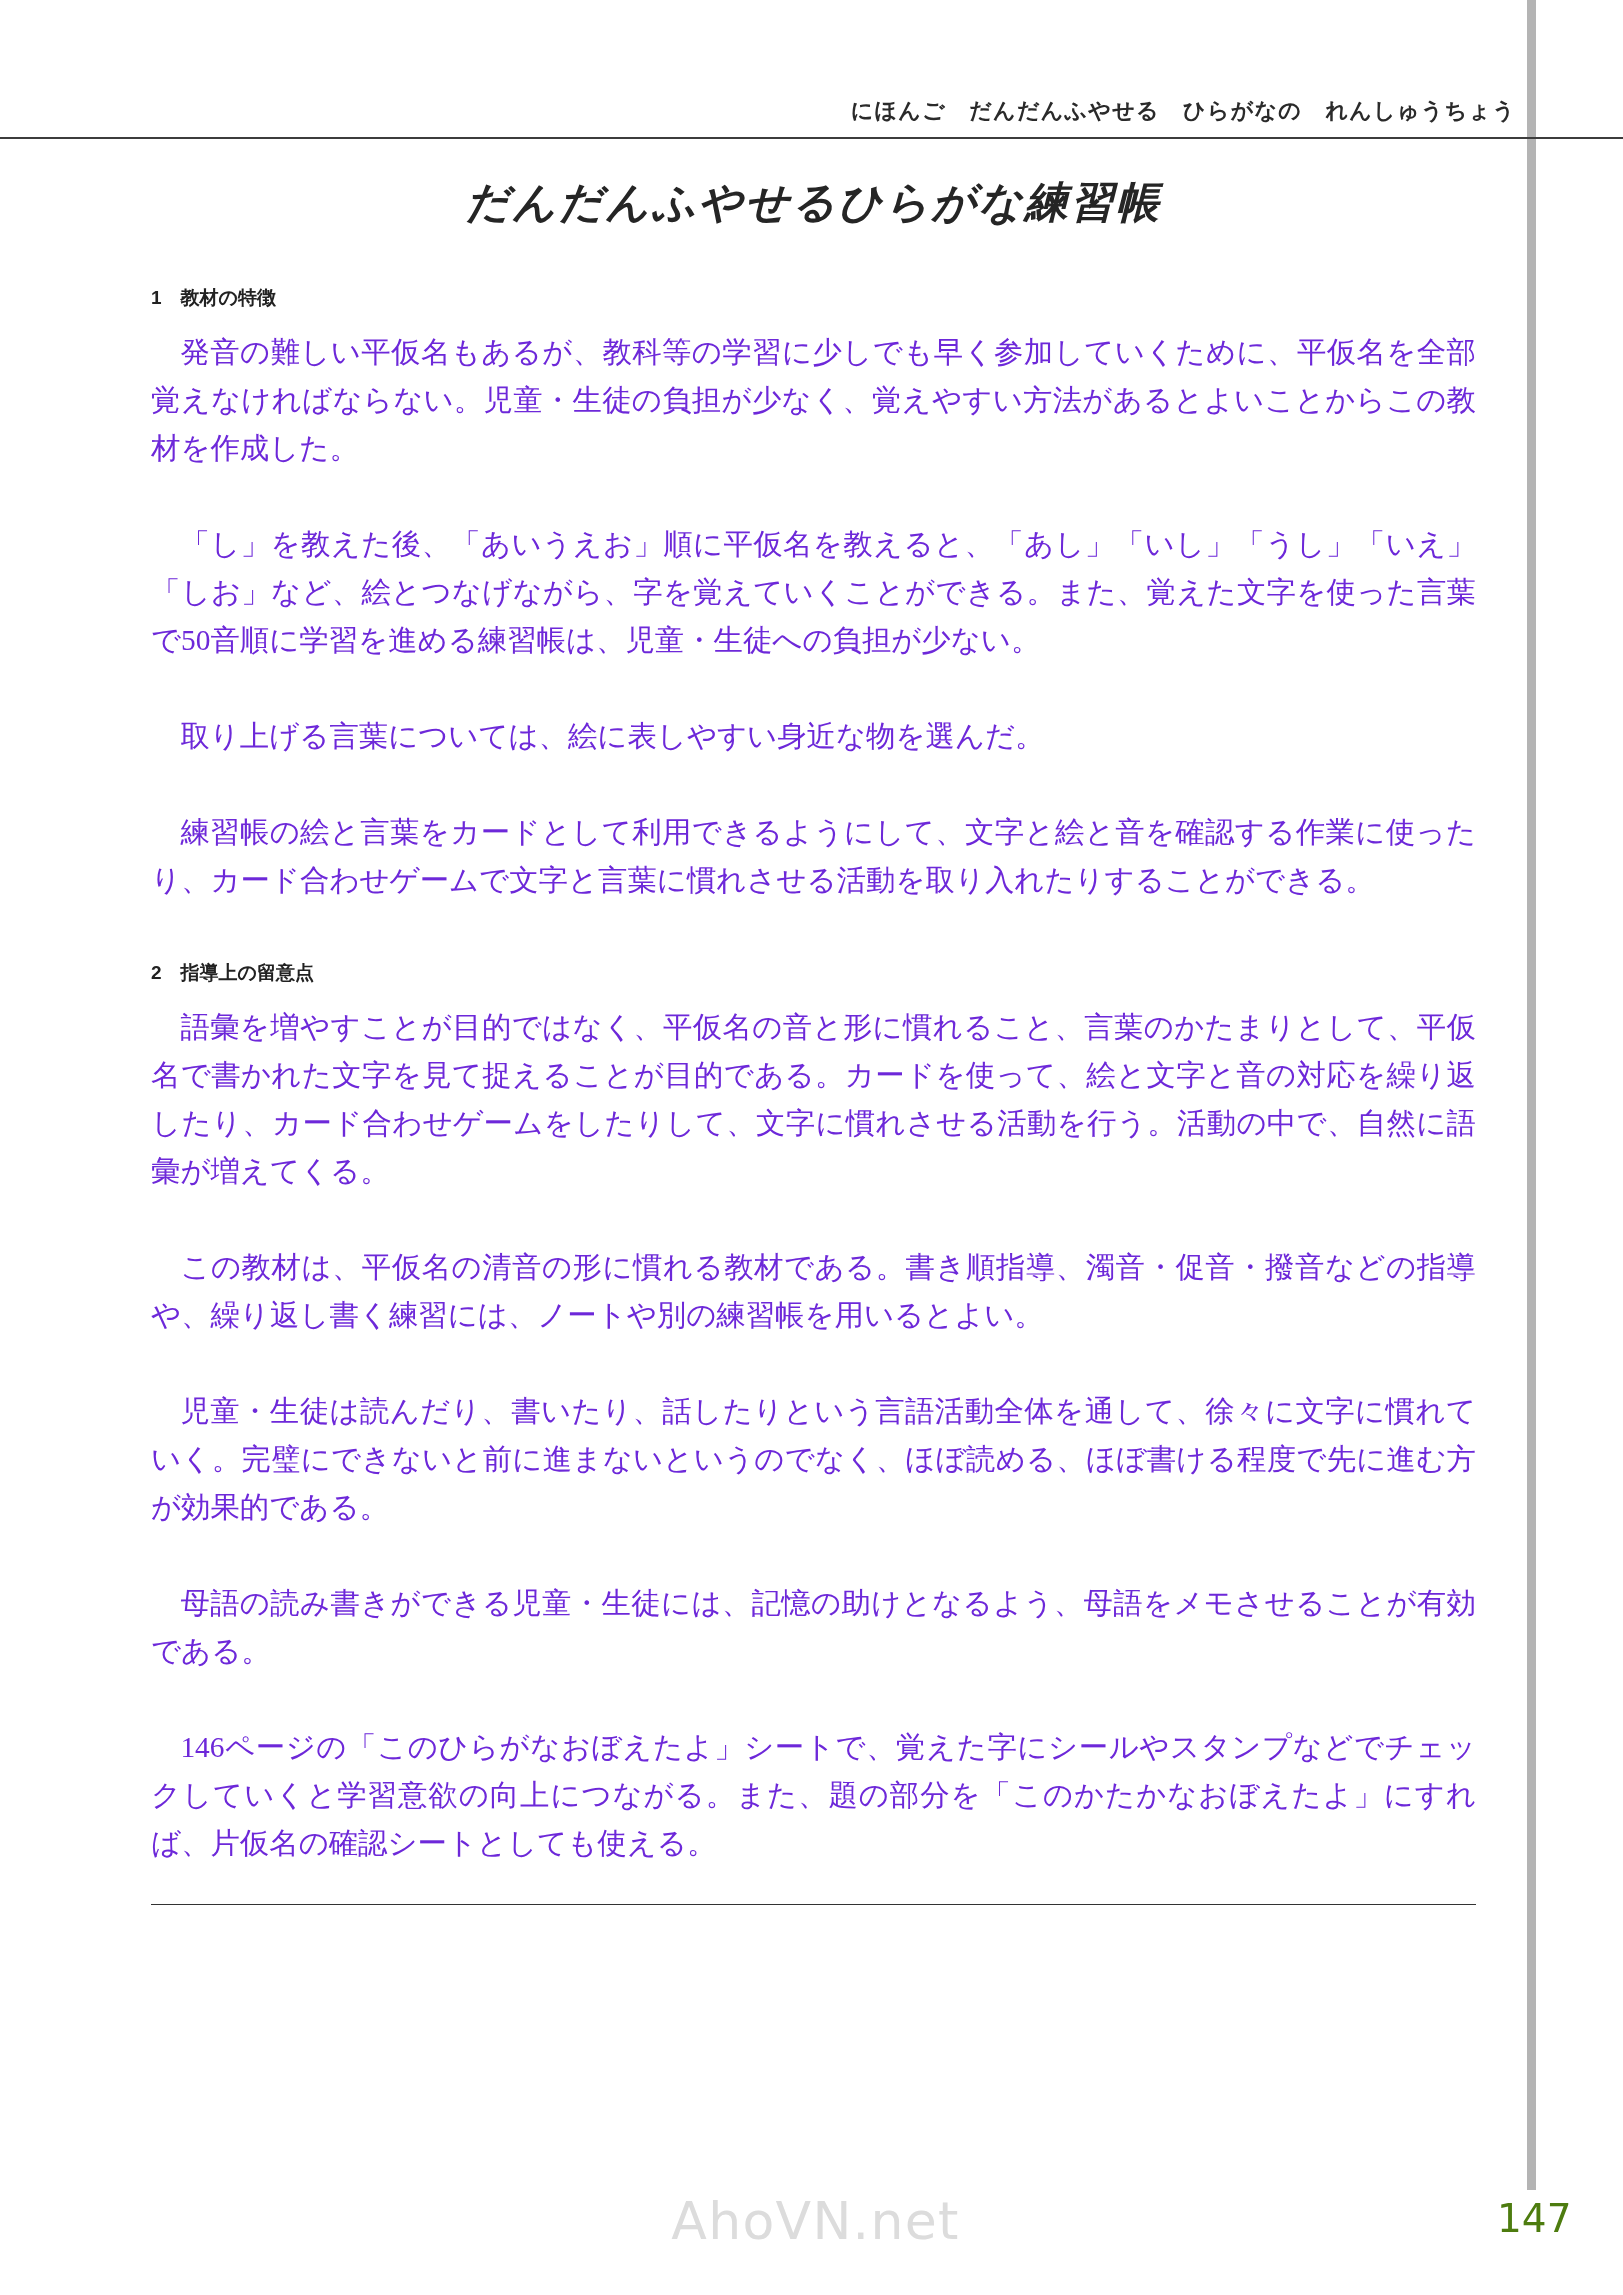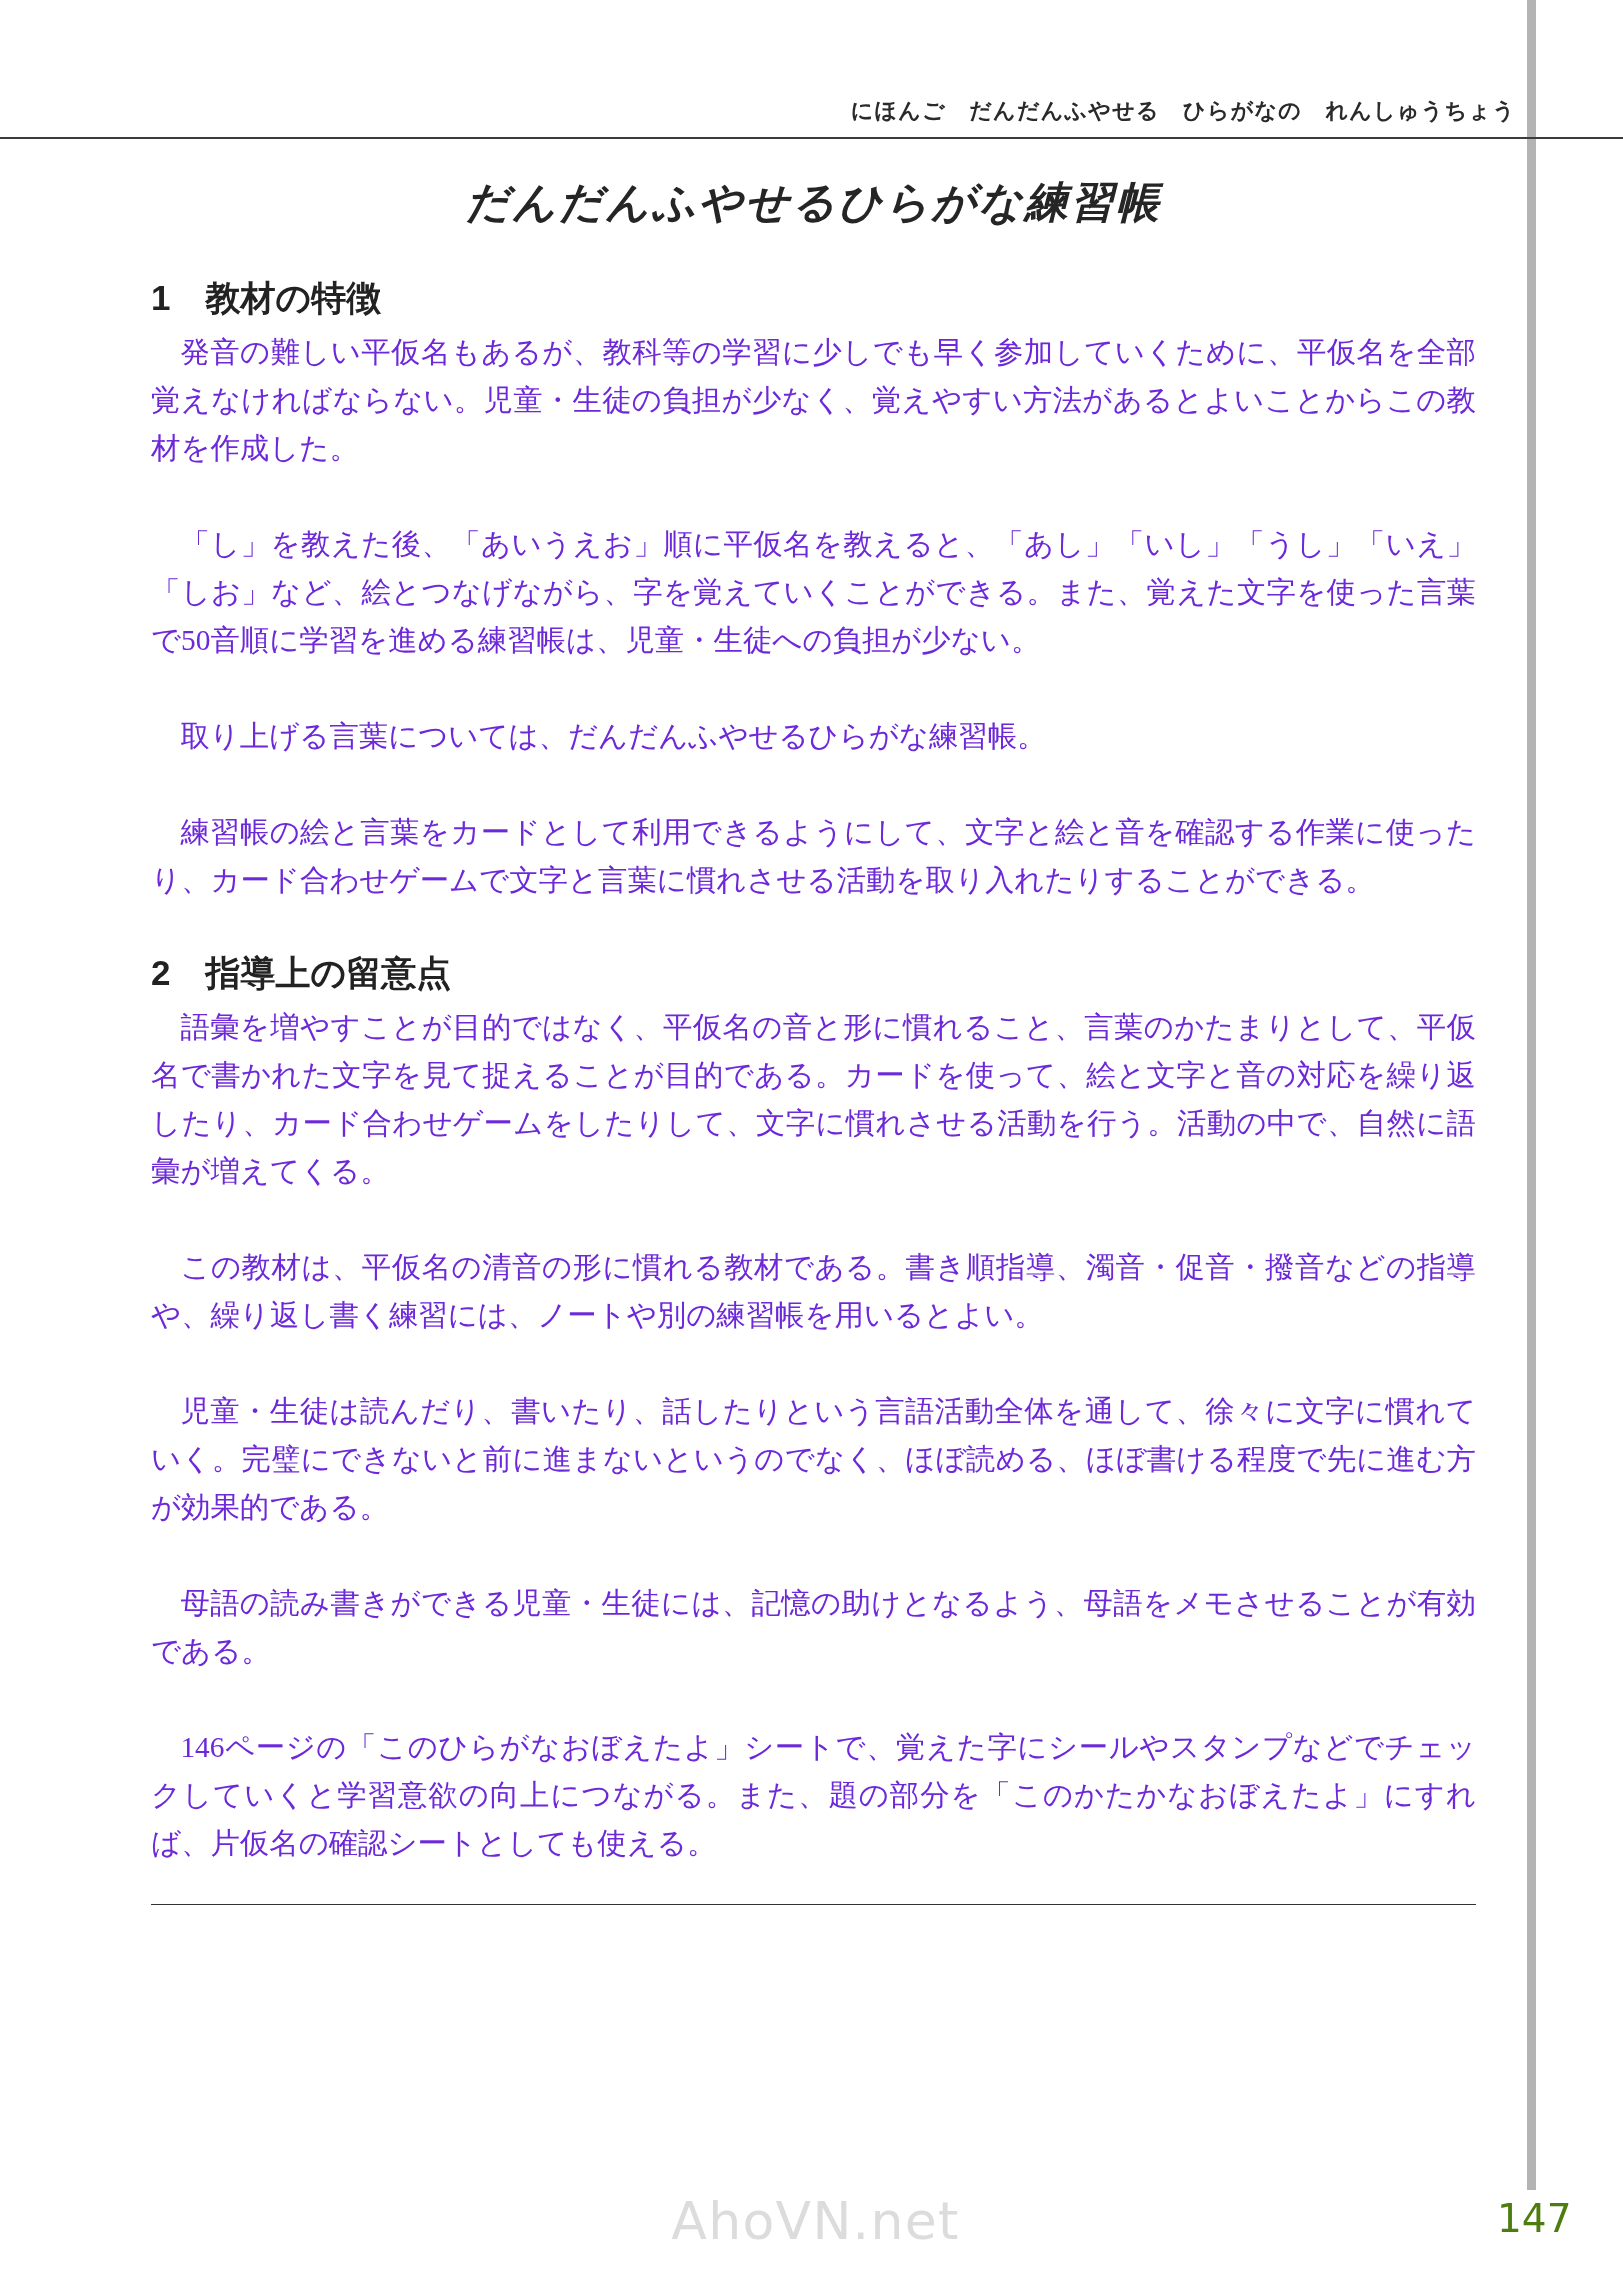--- a/index.html
+++ b/index.html
@@ -52,21 +52,21 @@
     font-size:43px;
     line-height:54px;
     letter-spacing:2.6px;
     color:#252525;
     font-style:italic;
   }
   .section-heading{
     margin:51px 0 11.8px 0;
     font-family:"Liberation Sans","DejaVu Sans",sans-serif;
     font-weight:bold;
-    font-size:35px;
+    font-size:19px;
     line-height:35px;
     color:#222222;
   }
   .section-heading .h-label{margin-left:1em;}
   .para{
     margin:48px 0 0 0;
     font-size:29.4px;
     line-height:48px;
     text-align:justify;
     text-indent:1em;
@@ -115,21 +115,21 @@
 
   <div class="column">
 
     <h1 class="doc-title">だんだんふやせるひらがな練習帳</h1>
 
     <h2 class="section-heading">
       <span class="h-num">1</span><span class="h-label">教材の特徴</span>
     </h2>
     <p class="para first">発音の難しい平仮名もあるが、教科等の学習に少しでも早く参加していくために、平仮名を全部覚えなければならない。児童・生徒の負担が少なく、覚えやすい方法があるとよいことからこの教材を作成した。</p>
     <p class="para">「し」を教えた後、「あいうえお」順に平仮名を教えると、「あし」「いし」「うし」「いえ」「しお」など、絵とつなげながら、字を覚えていくことができる。また、覚えた文字を使った言葉で50音順に学習を進める練習帳は、児童・生徒への負担が少ない。</p>
-    <p class="para">取り上げる言葉については、だんだんふやせるひらがな練習帳。</p>
+    <p class="para">取り上げる言葉については、絵に表しやすい身近な物を選んだ。</p>
     <p class="para">練習帳の絵と言葉をカードとして利用できるようにして、文字と絵と音を確認する作業に使ったり、カード合わせゲームで文字と言葉に慣れさせる活動を取り入れたりすることができる。</p>
 
     <h2 class="section-heading">
       <span class="h-num">2</span><span class="h-label">指導上の留意点</span>
     </h2>
     <p class="para first">語彙を増やすことが目的ではなく、平仮名の音と形に慣れること、言葉のかたまりとして、平仮名で書かれた文字を見て捉えることが目的である。カードを使って、絵と文字と音の対応を繰り返したり、カード合わせゲームをしたりして、文字に慣れさせる活動を行う。活動の中で、自然に語彙が増えてくる。</p>
     <p class="para">この教材は、平仮名の清音の形に慣れる教材である。書き順指導、濁音・促音・撥音などの指導や、繰り返し書く練習には、ノートや別の練習帳を用いるとよい。</p>
     <p class="para">児童・生徒は読んだり、書いたり、話したりという言語活動全体を通して、徐々に文字に慣れていく。完璧にできないと前に進まないというのでなく、ほぼ読める、ほぼ書ける程度で先に進む方が効果的である。</p>
     <p class="para">母語の読み書きができる児童・生徒には、記憶の助けとなるよう、母語をメモさせることが有効である。</p>
     <p class="para">146ページの「このひらがなおぼえたよ」シートで、覚えた字にシールやスタンプなどでチェックしていくと学習意欲の向上につながる。また、題の部分を「このかたかなおぼえたよ」にすれば、片仮名の確認シートとしても使える。</p>

